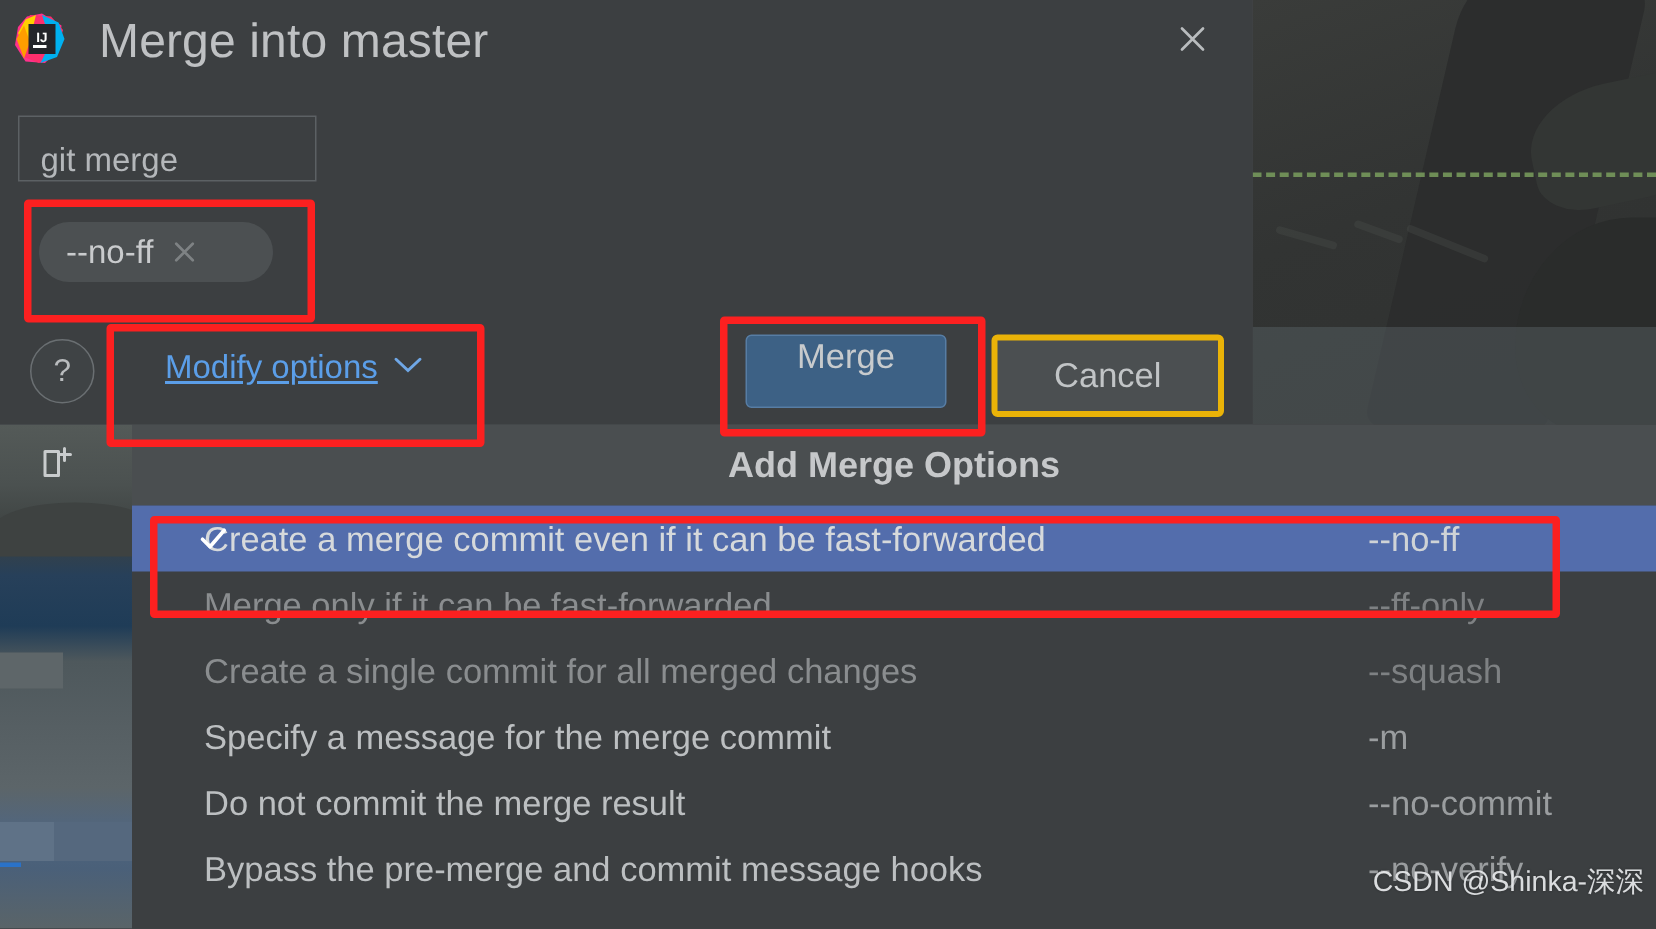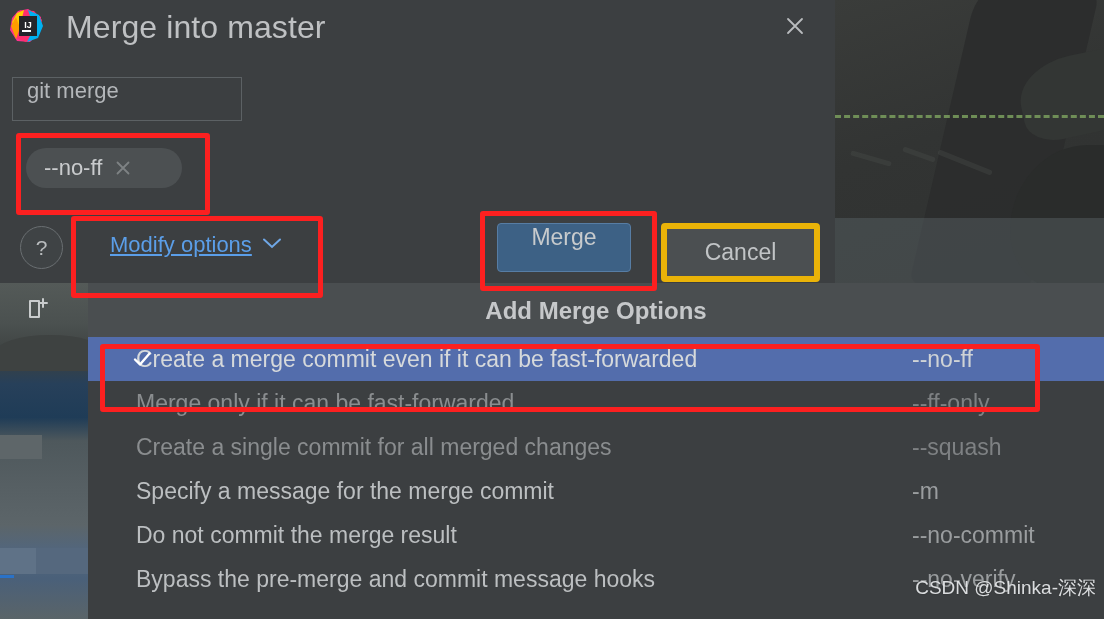--- a/index.html
+++ b/index.html
@@ -74,23 +74,23 @@
     position:absolute;right:22px;top:8px;width:36px;height:36px;
     display:flex;align-items:center;justify-content:center;cursor:default;
   }
 
   
   .cmd-row{
     position:absolute;left:12px;top:77px;width:796px;height:44px;
     display:flex;
   }
   .cmd-prefix{
-    width:230px;height:100%;box-sizing:border-box;
+    width:199px;height:100%;box-sizing:border-box;
     border:1px solid #5c6164;background:#3c3f41;
-    display:flex;align-items:flex-start;padding-left:14px;
+    display:flex;align-items:flex-end;padding-left:14px;
     color:#b4b7ba;font-size:22px;
   }
   .cmd-branch{
     flex:1;height:100%;box-sizing:border-box;
     border:1px solid #5c6164;border-left:none;background:#3c3f41;
     display:flex;align-items:center;position:relative;
   }
   .branch-text{
     padding-left:16px;color:#a7bdd1;font-size:22px;
   }
@@ -125,21 +125,21 @@
   .modify-opts .lnk{
     color:#5b9ee8;font-size:22px;text-decoration:underline;margin-left:24px;
   }
   .btn-merge{
     position:absolute;left:497px;top:223px;width:132px;height:47px;
     background:#3d6185;border:1px solid #577da4;border-radius:4px;
     color:#c8cbcd;font-size:23px;display:flex;justify-content:center;
   }
   .btn-cancel{
     position:absolute;left:661px;top:223px;width:147px;height:47px;
-    background:#4b4f51;border:6px solid #eab308;border-radius:4px;
+    background:#4b4f51;border:4px solid #eab308;border-radius:4px;
     color:#c1c4c6;font-size:23px;display:flex;align-items:center;justify-content:center;
   }
 
   
   #popup{
     position:absolute;left:88px;top:283px;width:1016px;height:336px;
     background:#3c3f41;border-top:1px solid #4a4e50;
   }
   .popup-head{
     height:53px;display:flex;align-items:center;justify-content:center;

